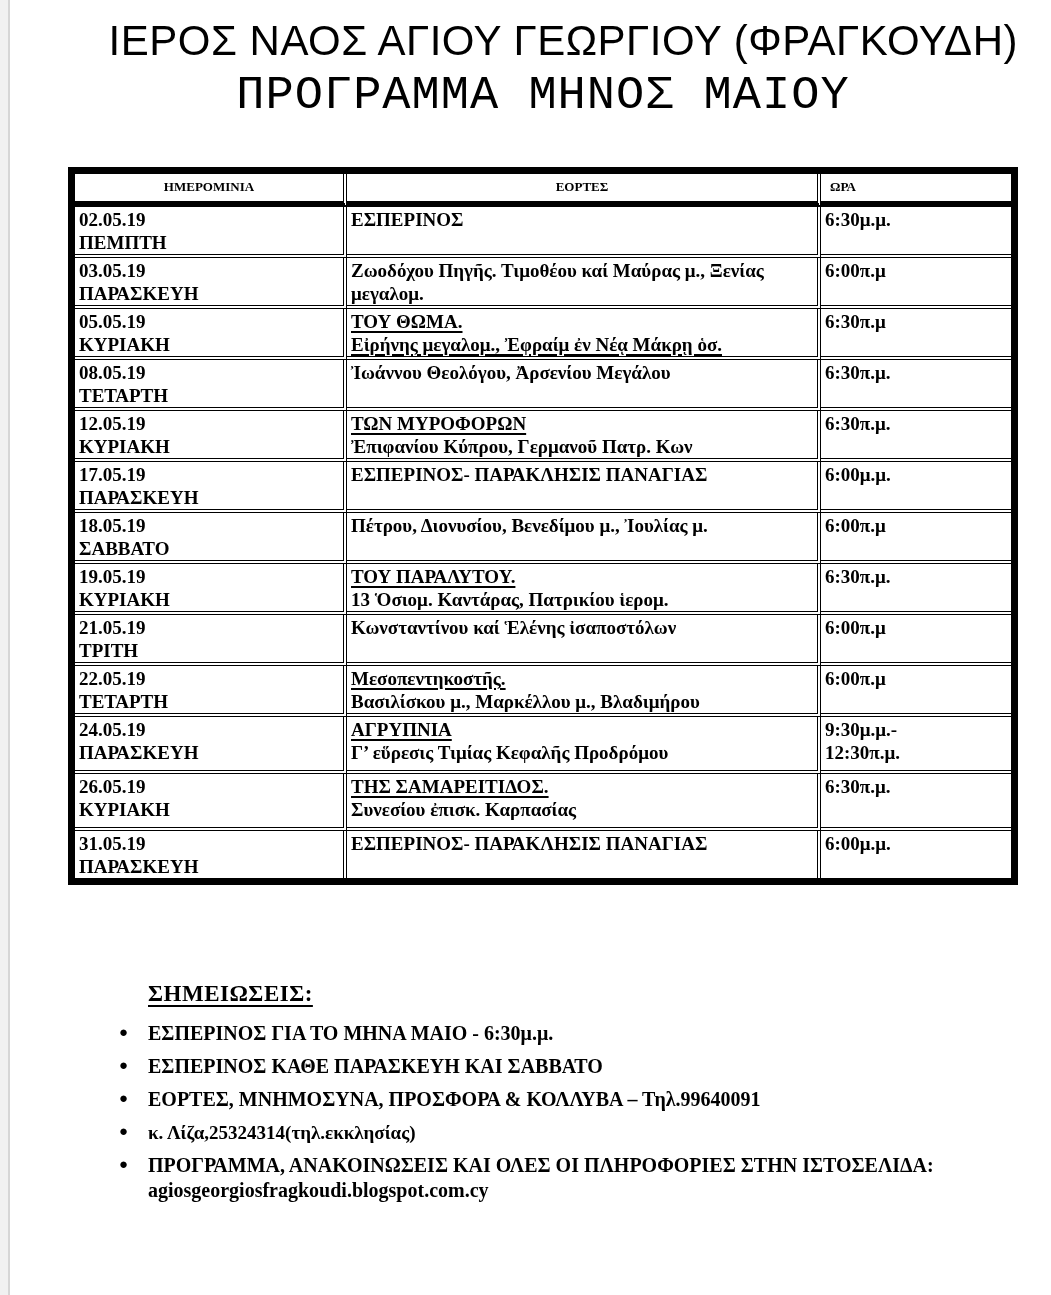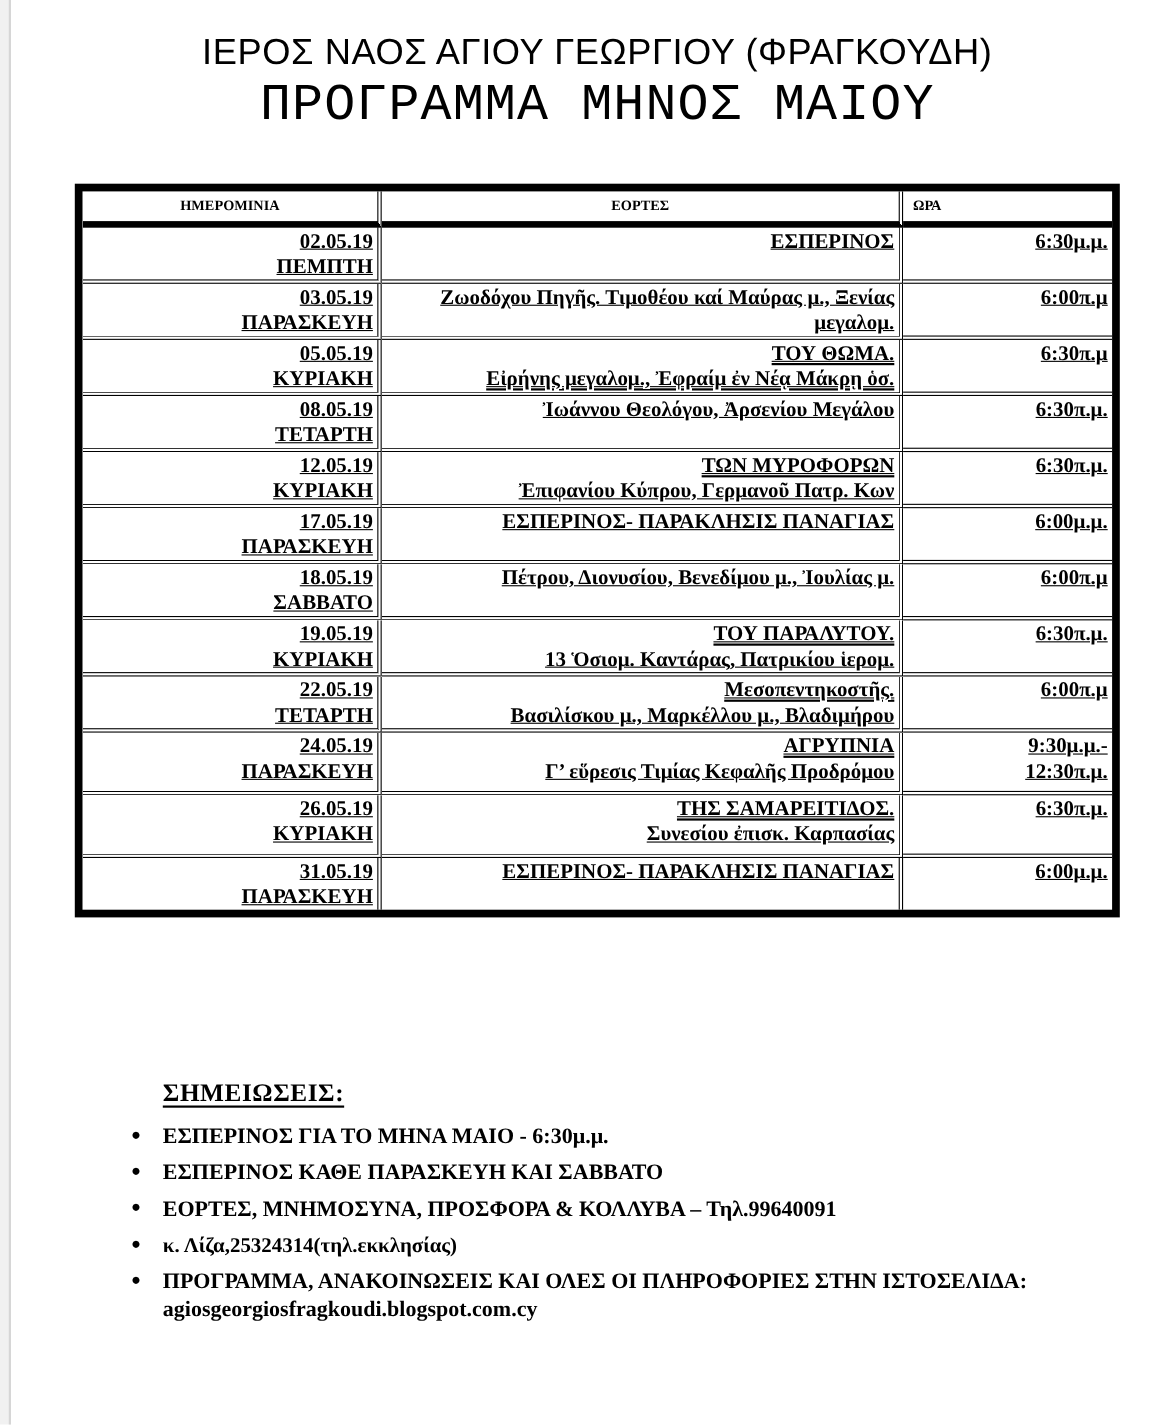--- a/index.html
+++ b/index.html
@@ -12,23 +12,23 @@
     overflow:hidden;
   }
   .edge-left {
     position:absolute; left:0; top:0; width:8px; height:1295px;
     background:#f1f1f1; border-right:2px solid #d6d6d6;
   }
   .content { position:absolute; left:68px; top:0; width:950px; }
 
   .titles { text-align:center; }
   .title1 {
-    margin-top:28px;
+    margin-top:17px;
     font-family:"Liberation Sans", sans-serif;
-    font-size:33px; letter-spacing:0.5px;
+    font-size:42px; letter-spacing:0.5px;text-align:right;
   }
   .title2 {
     margin-top:4px;
     font-family:Liberation Mono, monospace;
     font-size:47px; letter-spacing:1px;
   }
 
   table.schedule {
     position:absolute; left:0; top:167px; width:950px;
     border-collapse:separate; border-spacing:0;
@@ -50,21 +50,21 @@
   .schedule th:last-child, .schedule td:last-child { border-right:none; }
   .schedule tr:last-child td { border-bottom:none; }
 
   .schedule thead th {
     border-bottom:6px solid #000;
     font-size:13px; line-height:24px; height:26px;
     text-align:center;
   }
   .schedule thead th.h-time { text-align:left; padding-left:9px; }
 
-  .schedule tbody td { font-size:19px; line-height:23px; height:44px; text-align:right;text-decoration:underline; }
+  .schedule tbody td { font-size:19px; line-height:23px; height:44px; text-align:left; }
   .schedule tbody tr.tall td { height:52px; }
   .u { text-decoration:underline; text-decoration-thickness:2px; text-underline-offset:3px; }
   .cell-line { white-space:nowrap; }
 
   .notes { position:absolute; left:0; top:981px; width:950px; }
   .notes-heading {
     margin-left:80px;
     font-size:23px; font-weight:bold;
     text-decoration:underline; text-decoration-thickness:2px; text-underline-offset:4px;
     letter-spacing:0.5px;
@@ -196,20 +196,32 @@
           <td>
             <div class="cell-line u">ΤΟΥ ΠΑΡΑΛΥΤΟΥ.</div>
             <div class="cell-line">13 Ὁσιομ. Καντάρας, Πατρικίου ἱερομ.</div>
           </td>
           <td>
             <div class="cell-line">6:30π.μ.</div>
           </td>
         </tr>
         <tr>
           <td>
+            <div class="cell-line">21.05.19</div>
+            <div class="cell-line">ΤΡΙΤΗ</div>
+          </td>
+          <td>
+            <div class="cell-line">Κωνσταντίνου καί  Ἑλένης ἰσαποστόλων</div>
+          </td>
+          <td>
+            <div class="cell-line">6:00π.μ</div>
+          </td>
+        </tr>
+        <tr>
+          <td>
             <div class="cell-line">22.05.19</div>
             <div class="cell-line">ΤΕΤΑΡΤΗ</div>
           </td>
           <td>
             <div class="cell-line u">Μεσοπεντηκοστῆς.</div>
             <div class="cell-line">Βασιλίσκου μ., Μαρκέλλου μ., Βλαδιμήρου</div>
           </td>
           <td>
             <div class="cell-line">6:00π.μ</div>
           </td>

